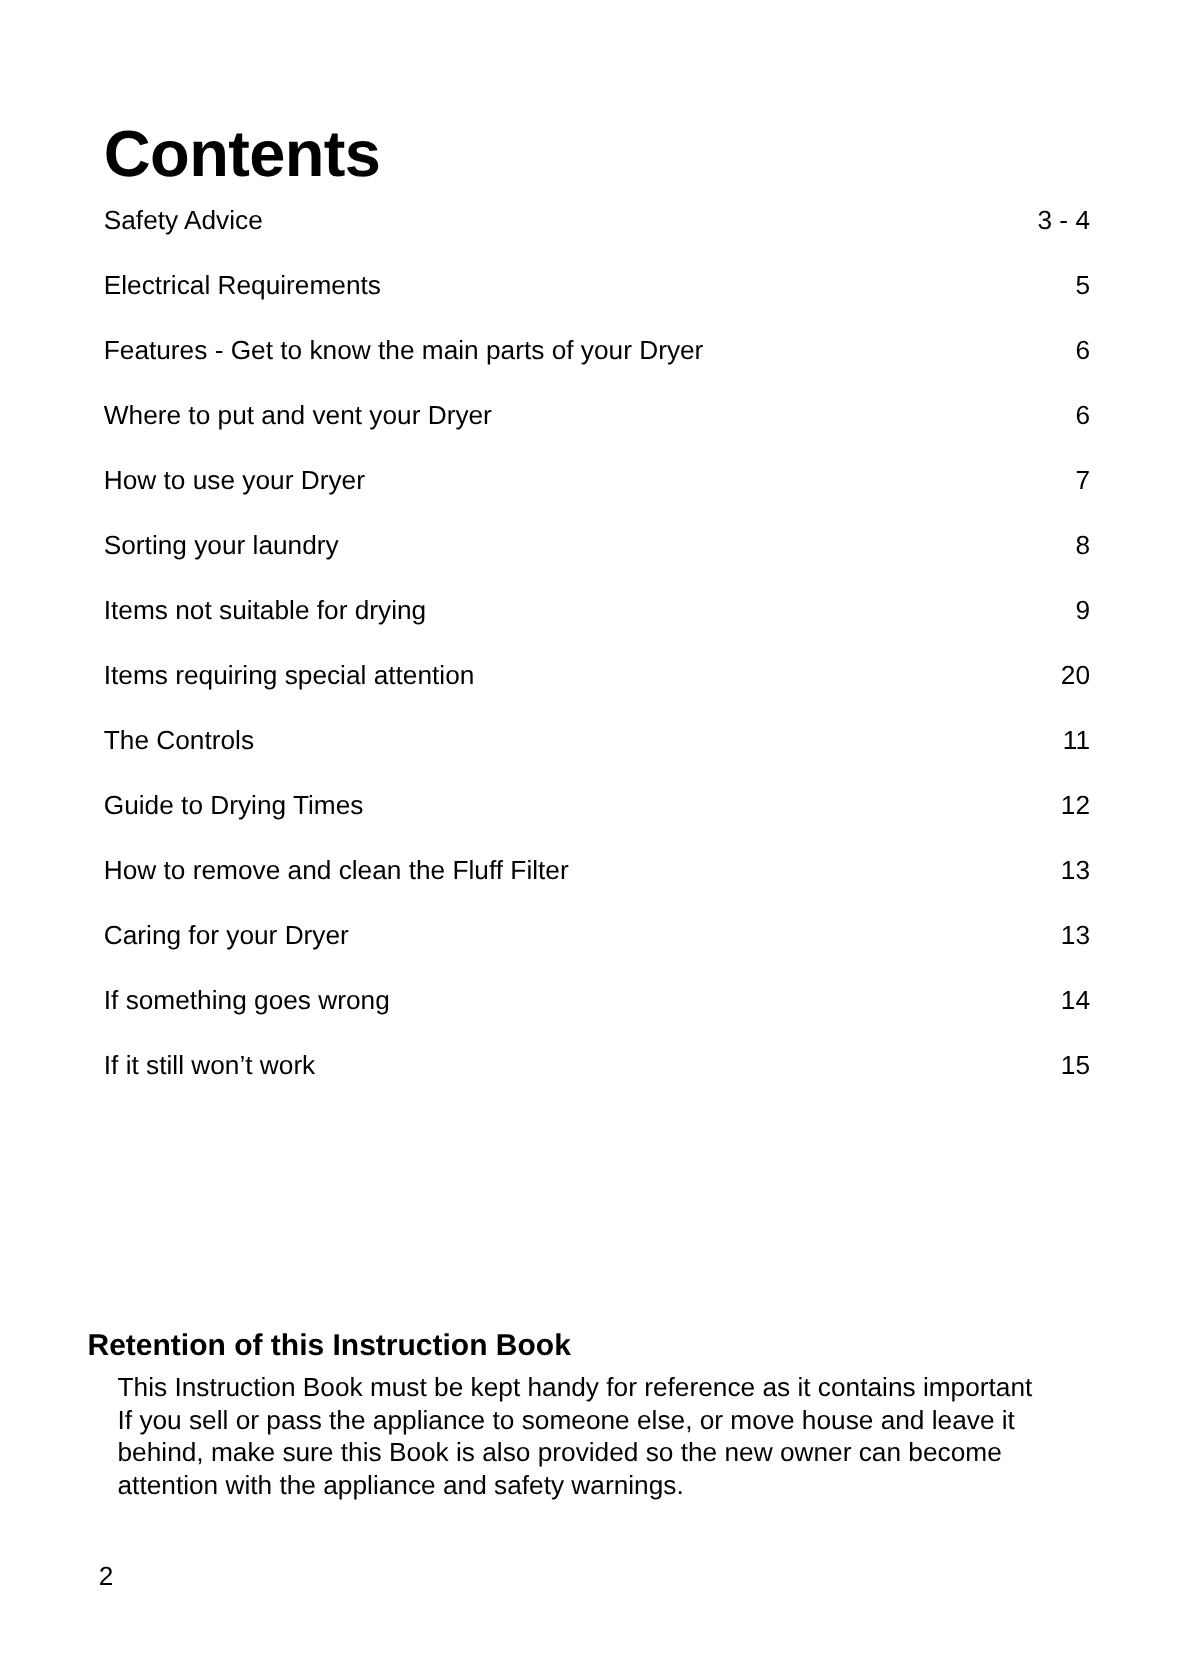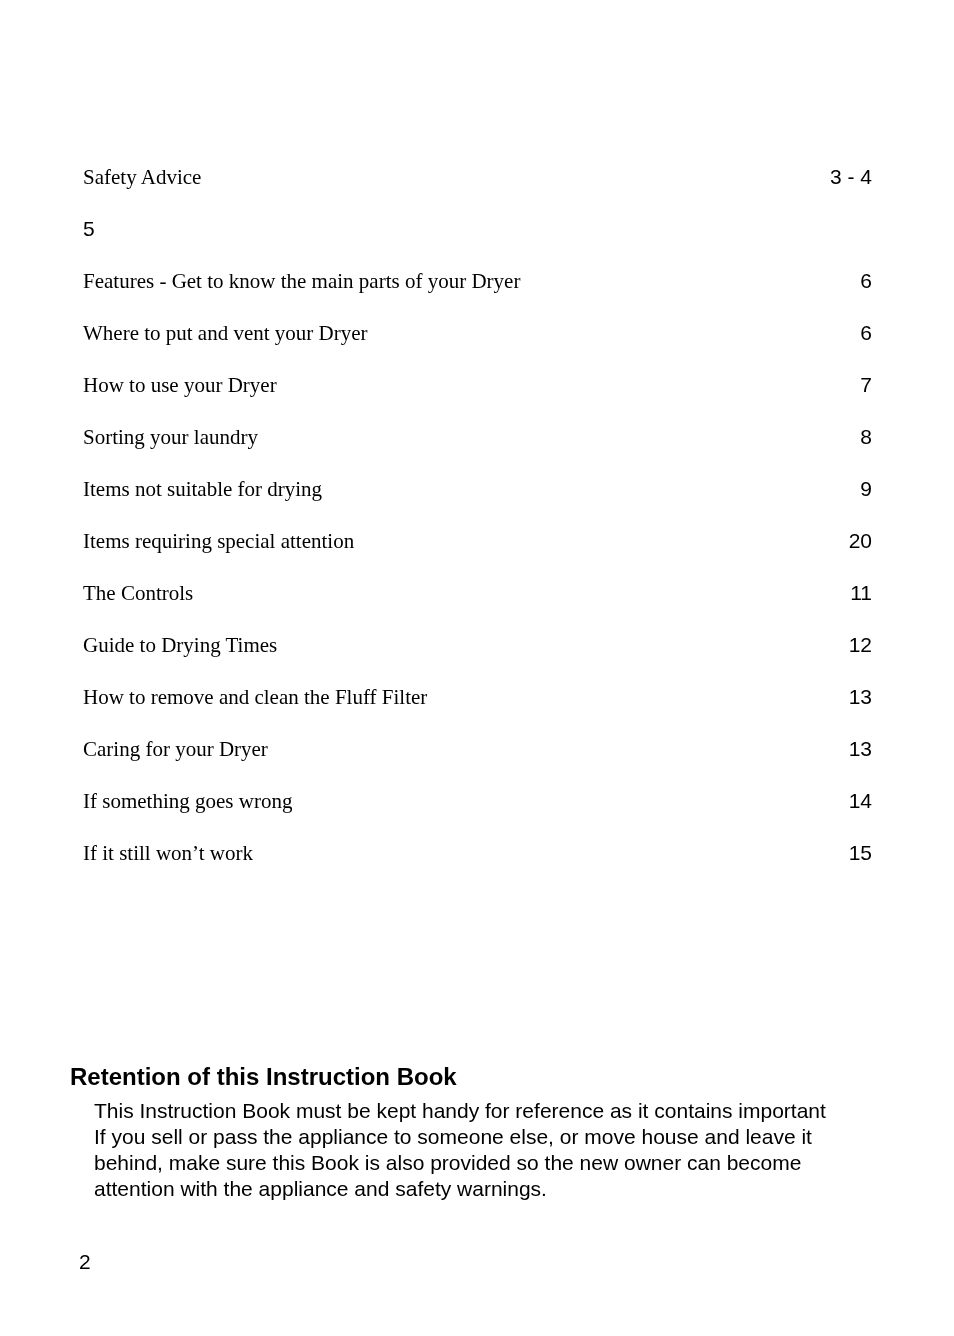--- a/index.html
+++ b/index.html
@@ -43,21 +43,20 @@
   .toc-row {
     display: flex;
     align-items: baseline;
     justify-content: space-between;
     height: 52px;
     font-size: 21px;
     line-height: 26px;
   }
   .toc-label {
     white-space: nowrap;
-    font-family: Liberation Serif, serif;
   }
   .toc-page {
     white-space: nowrap;
   }
 
   
   .retention {
     position: absolute;
     left: 70px;
     top: 1062px;
@@ -88,27 +87,29 @@
     top: 1249px;
     font-size: 21px;
     line-height: 26px;
   }
 </style>
 </head>
 <body>
 
 <div class="page">
 
+  <h1 class="page-title">Contents</h1>
 
   <div class="toc">
     <div class="toc-row">
       <span class="toc-label">Safety Advice</span>
       <span class="toc-page">3 - 4</span>
     </div>
     <div class="toc-row">
+      <span class="toc-label">Electrical Requirements</span>
       <span class="toc-page">5</span>
     </div>
     <div class="toc-row">
       <span class="toc-label">Features - Get to know the main parts of your Dryer</span>
       <span class="toc-page">6</span>
     </div>
     <div class="toc-row">
       <span class="toc-label">Where to put and vent your Dryer</span>
       <span class="toc-page">6</span>
     </div>

